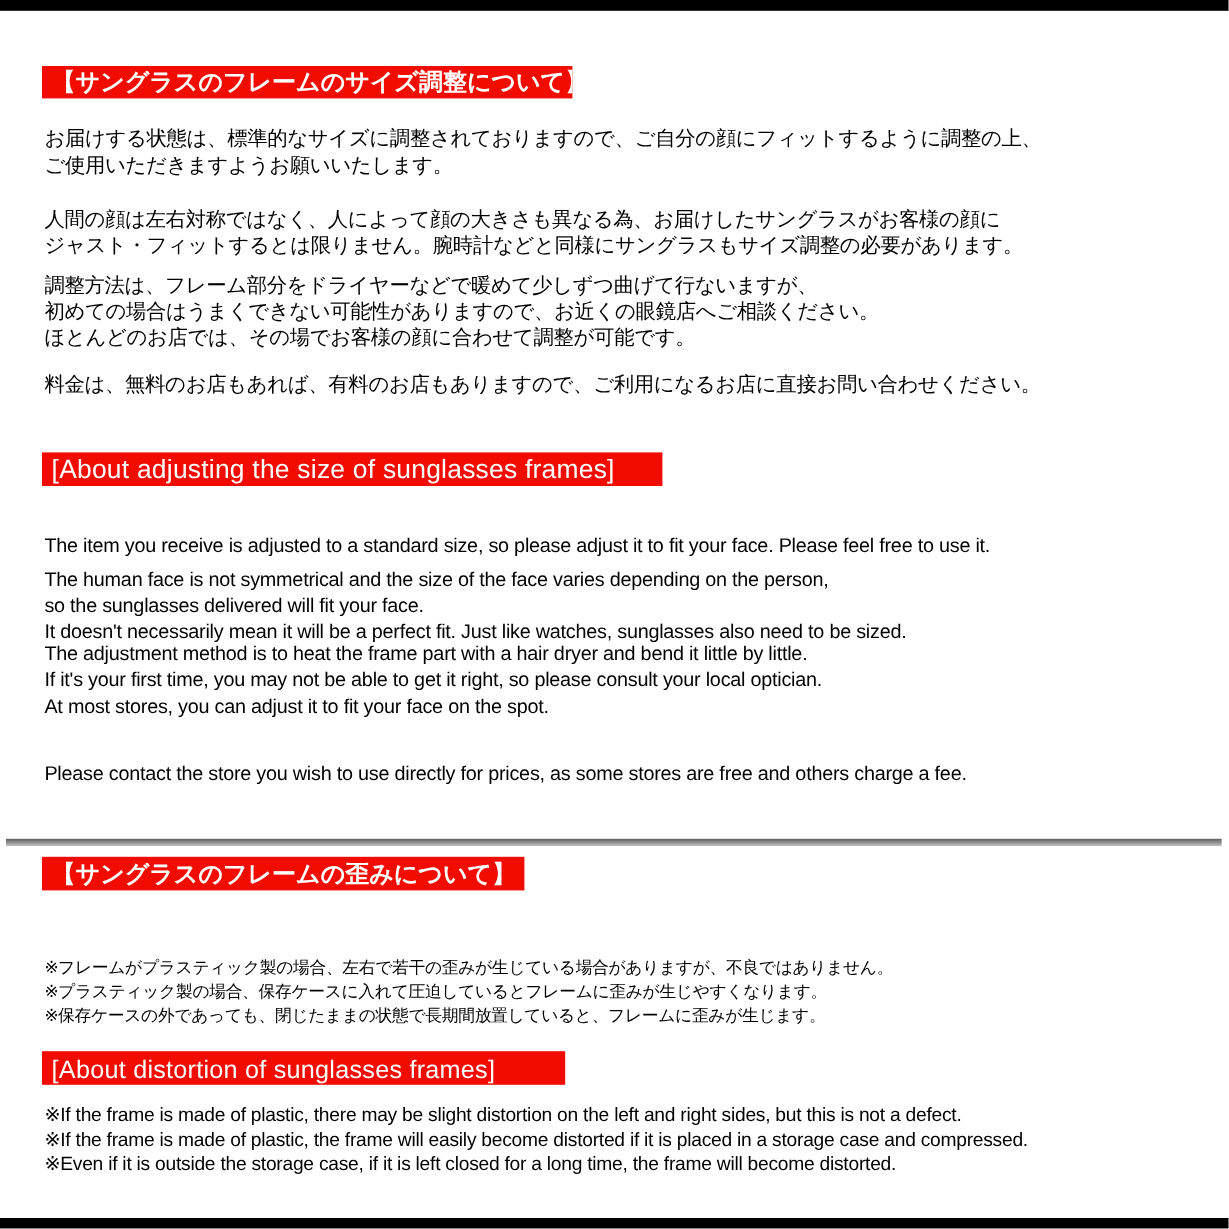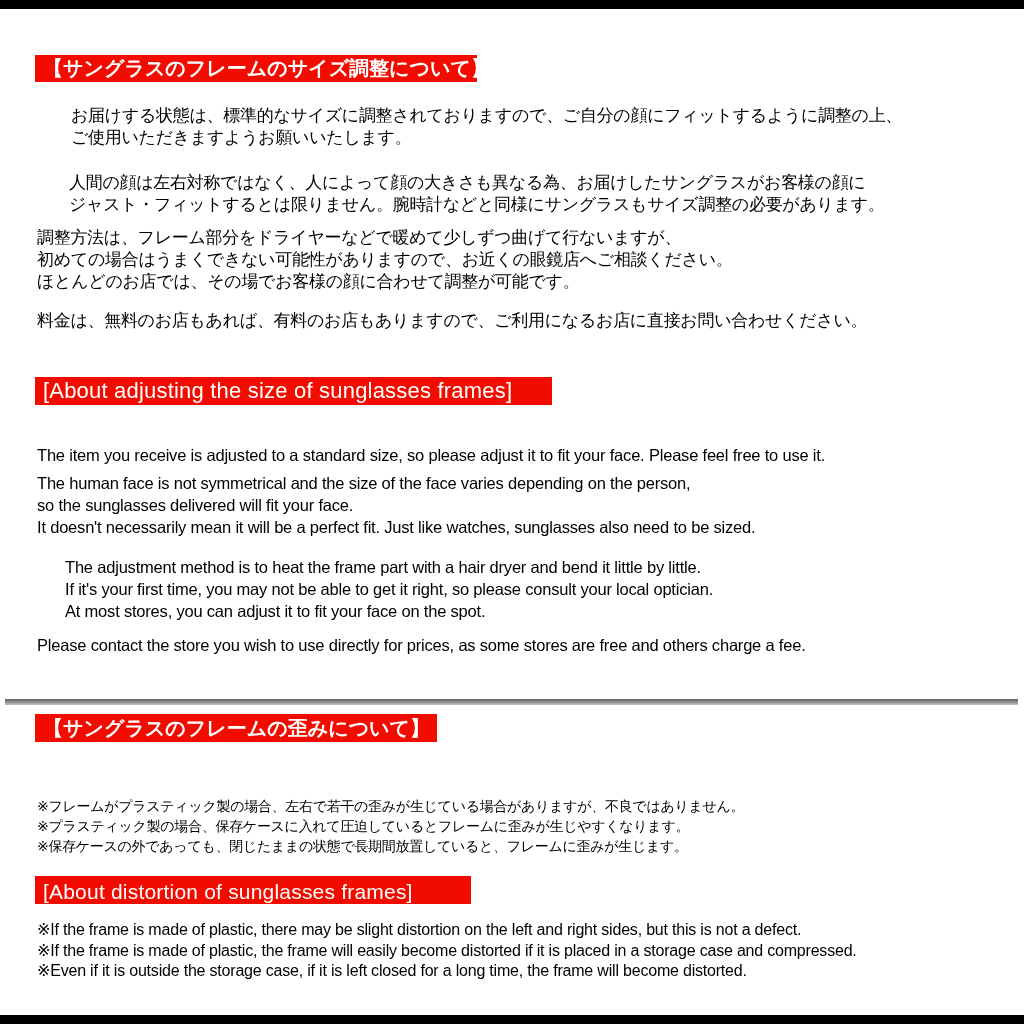--- a/index.html
+++ b/index.html
@@ -42,28 +42,28 @@
   #heading-dist-en   { left: 35px; top: 876px; width: 436px; height: 28px; font-size: 21px; align-items: flex-end; }
 
   .para {
     position: absolute;
     left: 37px;
     white-space: nowrap;
   }
   .para.jp { font-size: 17px; line-height: 22px; letter-spacing: -0.3px; }
   .para.en { font-size: 16.5px; line-height: 22px; letter-spacing: -0.2px; }
 
-  #jp-p1 { top: 105px; margin-left: 34px; }
-  #jp-p2 { top: 172px; margin-left: 32px; }
+  #jp-p1 { top: 105px; }
+  #jp-p2 { top: 172px; }
   #jp-p3 { top: 227px; }
   #jp-p4 { top: 310px; }
 
   #en-p1 { top: 428px; margin-top: 16px; }
   #en-p2 { top: 472px; }
-  #en-p3 { top: 556px; margin-left: 28px; }
+  #en-p3 { top: 534px; }
   #en-p4 { top: 634px; }
 
   #divider {
     position: absolute;
     left: 5px;
     top: 699px;
     width: 1013px;
     height: 6px;
     background: linear-gradient(to bottom, #5f5f5f 0%, #8a8a8a 45%, #c2c2c2 100%);
   }

